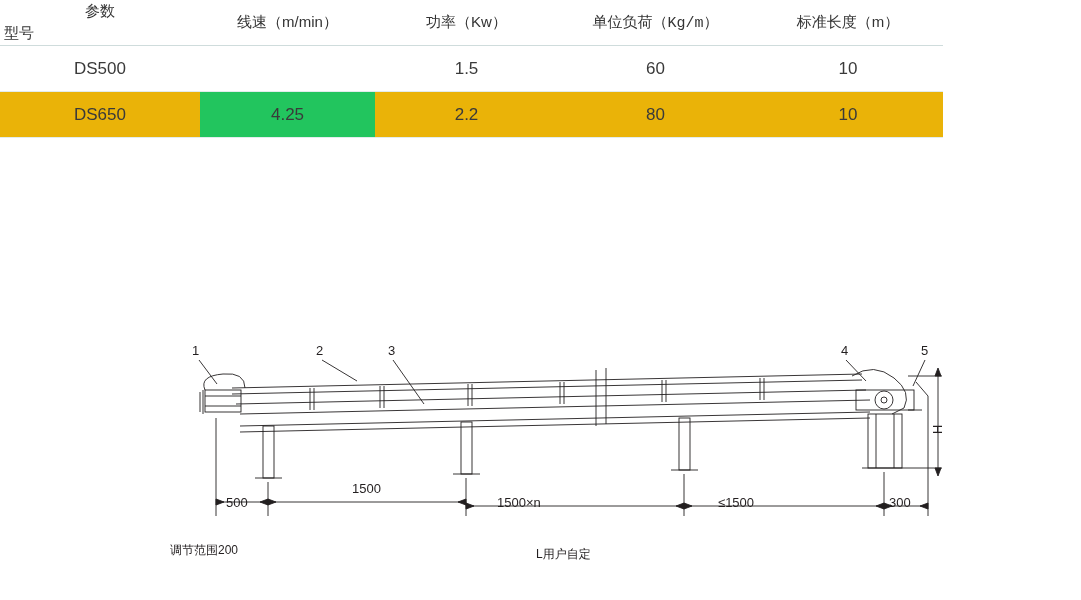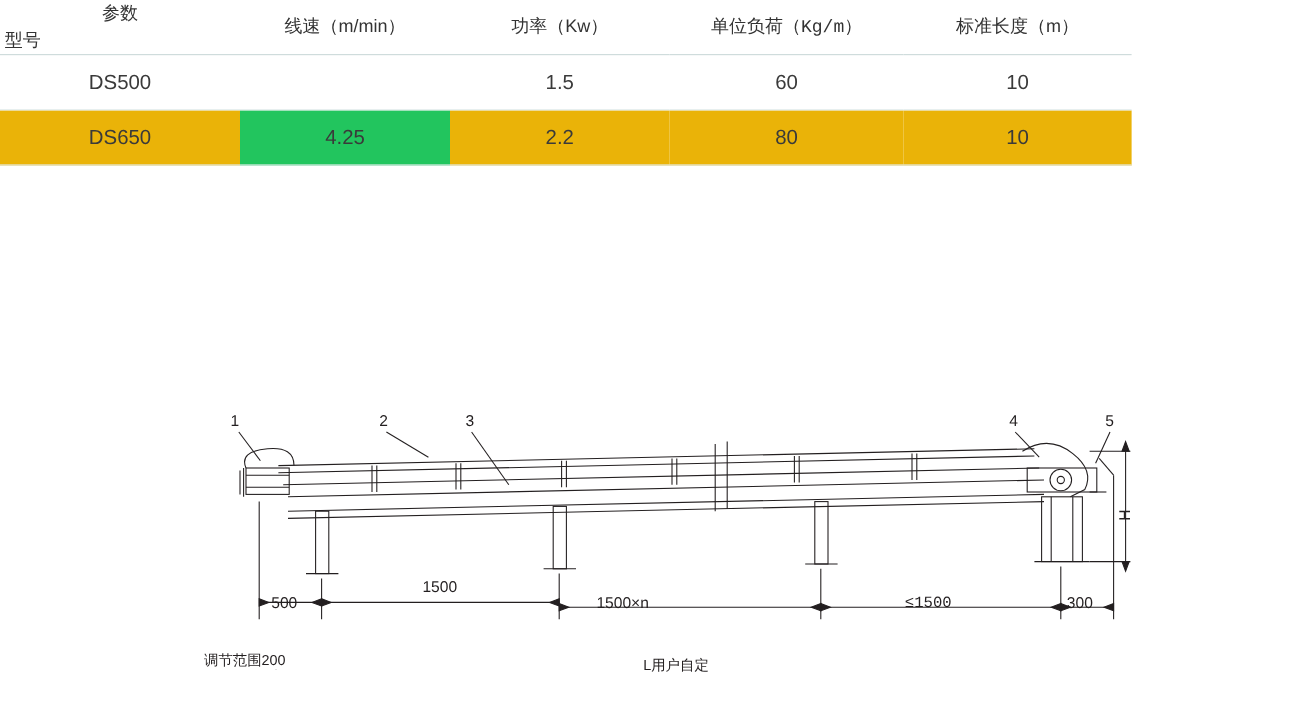--- a/index.html
+++ b/index.html
@@ -336,20 +336,20 @@
 
   <span class="lbl lbl-num" style="left:192px; top:205px;">1</span>
   <span class="lbl lbl-num" style="left:316px; top:205px;">2</span>
   <span class="lbl lbl-num" style="left:388px; top:205px;">3</span>
   <span class="lbl lbl-num" style="left:841px; top:205px;">4</span>
   <span class="lbl lbl-num" style="left:921px; top:205px;">5</span>
 
   <span class="lbl lbl-dim" style="left:226px; top:357px;">500</span>
   <span class="lbl lbl-dim" style="left:352px; top:343px;">1500</span>
   <span class="lbl lbl-dim" style="left:497px; top:357px;">1500×n</span>
-  <span class="lbl lbl-dim" style="left:754px; top:357px;font-family:Liberation Mono, monospace;">≤1500</span>
+  <span class="lbl lbl-dim" style="left:718px; top:357px;">≤1500</span>
   <span class="lbl lbl-dim" style="left:889px; top:357px;">300</span>
   <span class="lbl lbl-dim lbl-rot" style="left:930px; top:296px;">H</span>
 
   <span class="lbl" style="left:170px; top:404px;">调节范围200</span>
   <span class="lbl" style="left:536px; top:408px;">L用户自定</span>
 
 </div>
 
 </body></html>

